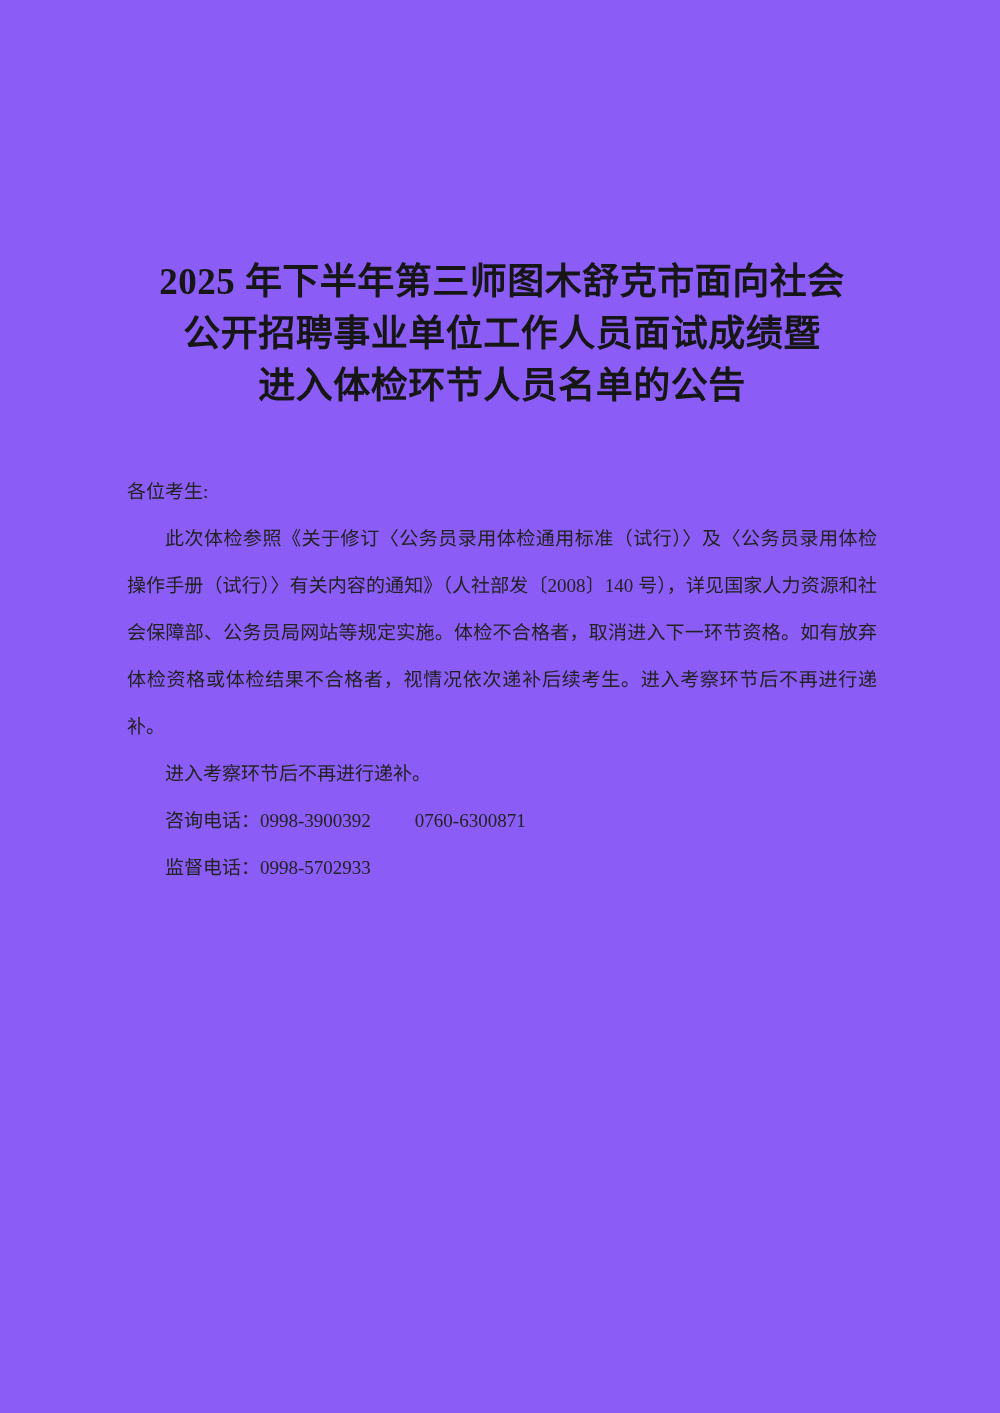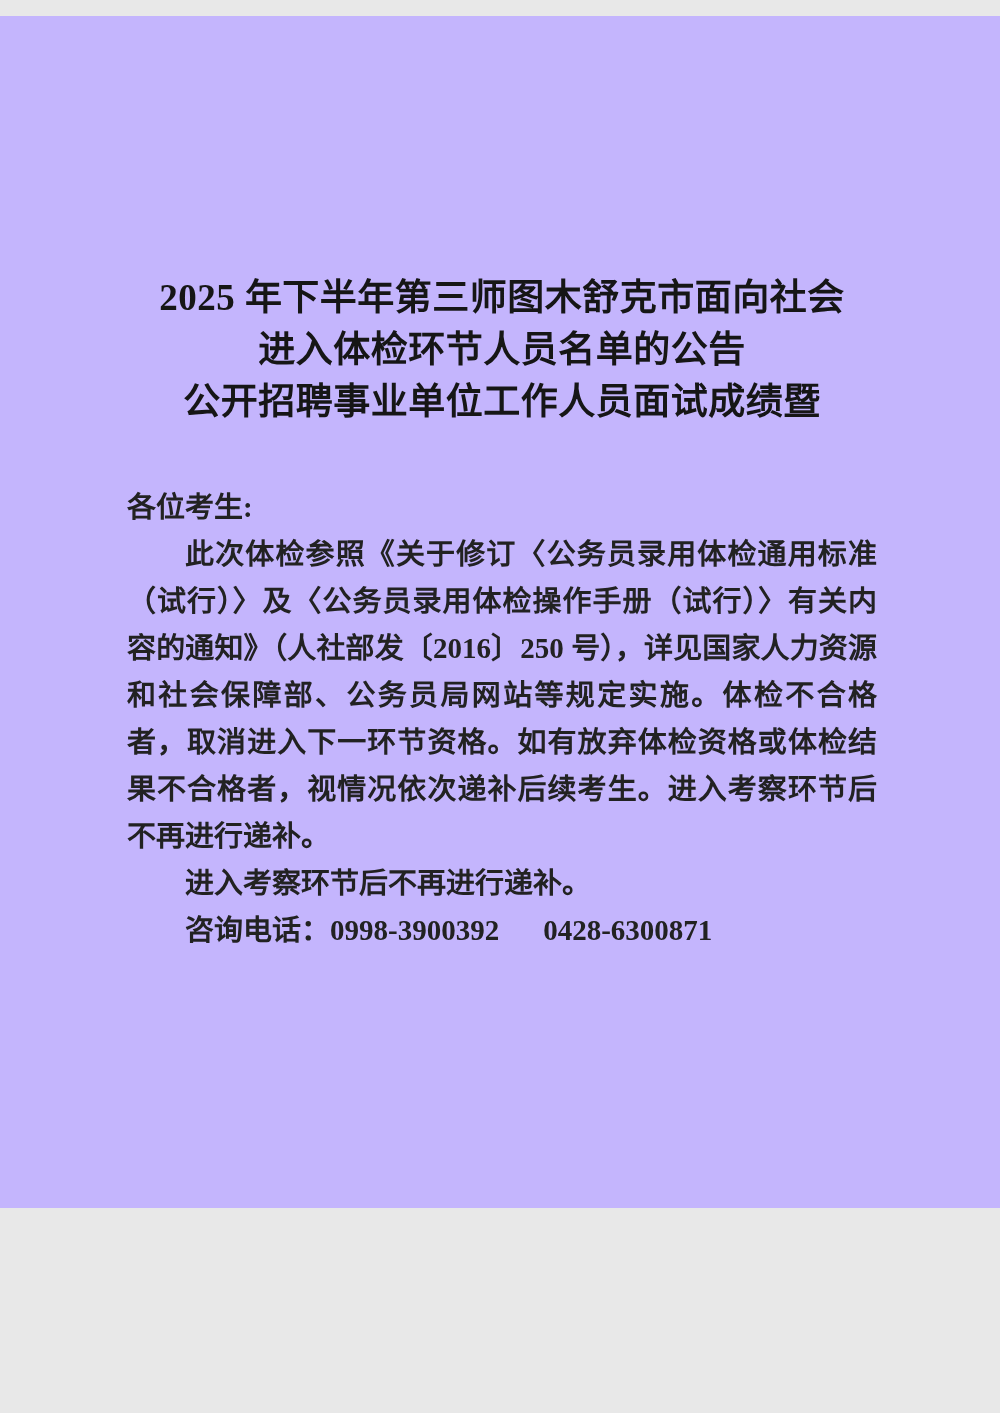--- a/index.html
+++ b/index.html
@@ -3,23 +3,23 @@
 <meta charset="utf-8">
 <style>
   html, body {
     margin: 0;
     padding: 0;
     background: #e8e8e8;
   }
   .page {
     position: relative;
     width: 1000px;
-    height: 1192px;
-    margin: 16px auto;
-    background: #c4b5fd;
+    height: 1413px;
+    margin: 0 auto;
+    background: #8b5cf6;
     color: #1d1d1d;
     font-family: "Liberation Serif", "DejaVu Serif", serif;
     overflow: hidden;
   }
   .content {
     position: absolute;
     left: 127px;
     top: 256px;
     width: 750px;
   }
@@ -30,25 +30,24 @@
     font-weight: 700;
     text-align: center;
     color: #161616;
     letter-spacing: 0.5px;
   }
   .doc-title .title-line {
     display: block;
     white-space: nowrap;
   }
   .doc-body {
-    font-size: 29px;
+    font-size: 19px;
     line-height: 47px;
     text-align: justify;
     color: #222222;
-    font-weight: bold;
   }
   .doc-body p {
     margin: 0;
   }
   .salutation {
     text-indent: 0;
   }
   .para {
     text-indent: 2em;
   }
@@ -62,30 +61,31 @@
   }
 </style>
 </head>
 <body>
 
 <div class="page">
   <div class="content">
 
     <h1 class="doc-title">
       <span class="title-line">2025 年下半年第三师图木舒克市面向社会</span>
+      <span class="title-line">公开招聘事业单位工作人员面试成绩暨</span>
       <span class="title-line">进入体检环节人员名单的公告</span>
-      <span class="title-line">公开招聘事业单位工作人员面试成绩暨</span>
     </h1>
 
     <div class="doc-body">
       <p class="salutation">各位考生:</p>
 
 
-      <p class="para">此次体检参照《关于修订〈公务员录用体检通用标准（试行）〉及〈公务员录用体检操作手册（试行）〉有关内容的通知》（人社部发〔2016〕250 号），详见国家人力资源和社会保障部、公务员局网站等规定实施。体检不合格者，取消进入下一环节资格。如有放弃体检资格或体检结果不合格者，视情况依次递补后续考生。进入考察环节后不再进行递补。</p>
+      <p class="para">此次体检参照《关于修订〈公务员录用体检通用标准（试行）〉及〈公务员录用体检操作手册（试行）〉有关内容的通知》（人社部发〔2008〕140 号），详见国家人力资源和社会保障部、公务员局网站等规定实施。体检不合格者，取消进入下一环节资格。如有放弃体检资格或体检结果不合格者，视情况依次递补后续考生。进入考察环节后不再进行递补。</p>
 
       <p class="para">进入考察环节后不再进行递补。</p>
 
-      <p class="phone-line"><span>咨询电话：</span><span>0998-3900392</span><span class="num-gap"></span><span>0428-6300871</span></p>
+      <p class="phone-line"><span>咨询电话：</span><span>0998-3900392</span><span class="num-gap"></span><span>0760-6300871</span></p>
 
+      <p class="phone-line"><span>监督电话：</span><span>0998-5702933</span></p>
     </div>
 
   </div>
 </div>
 
 </body></html>

